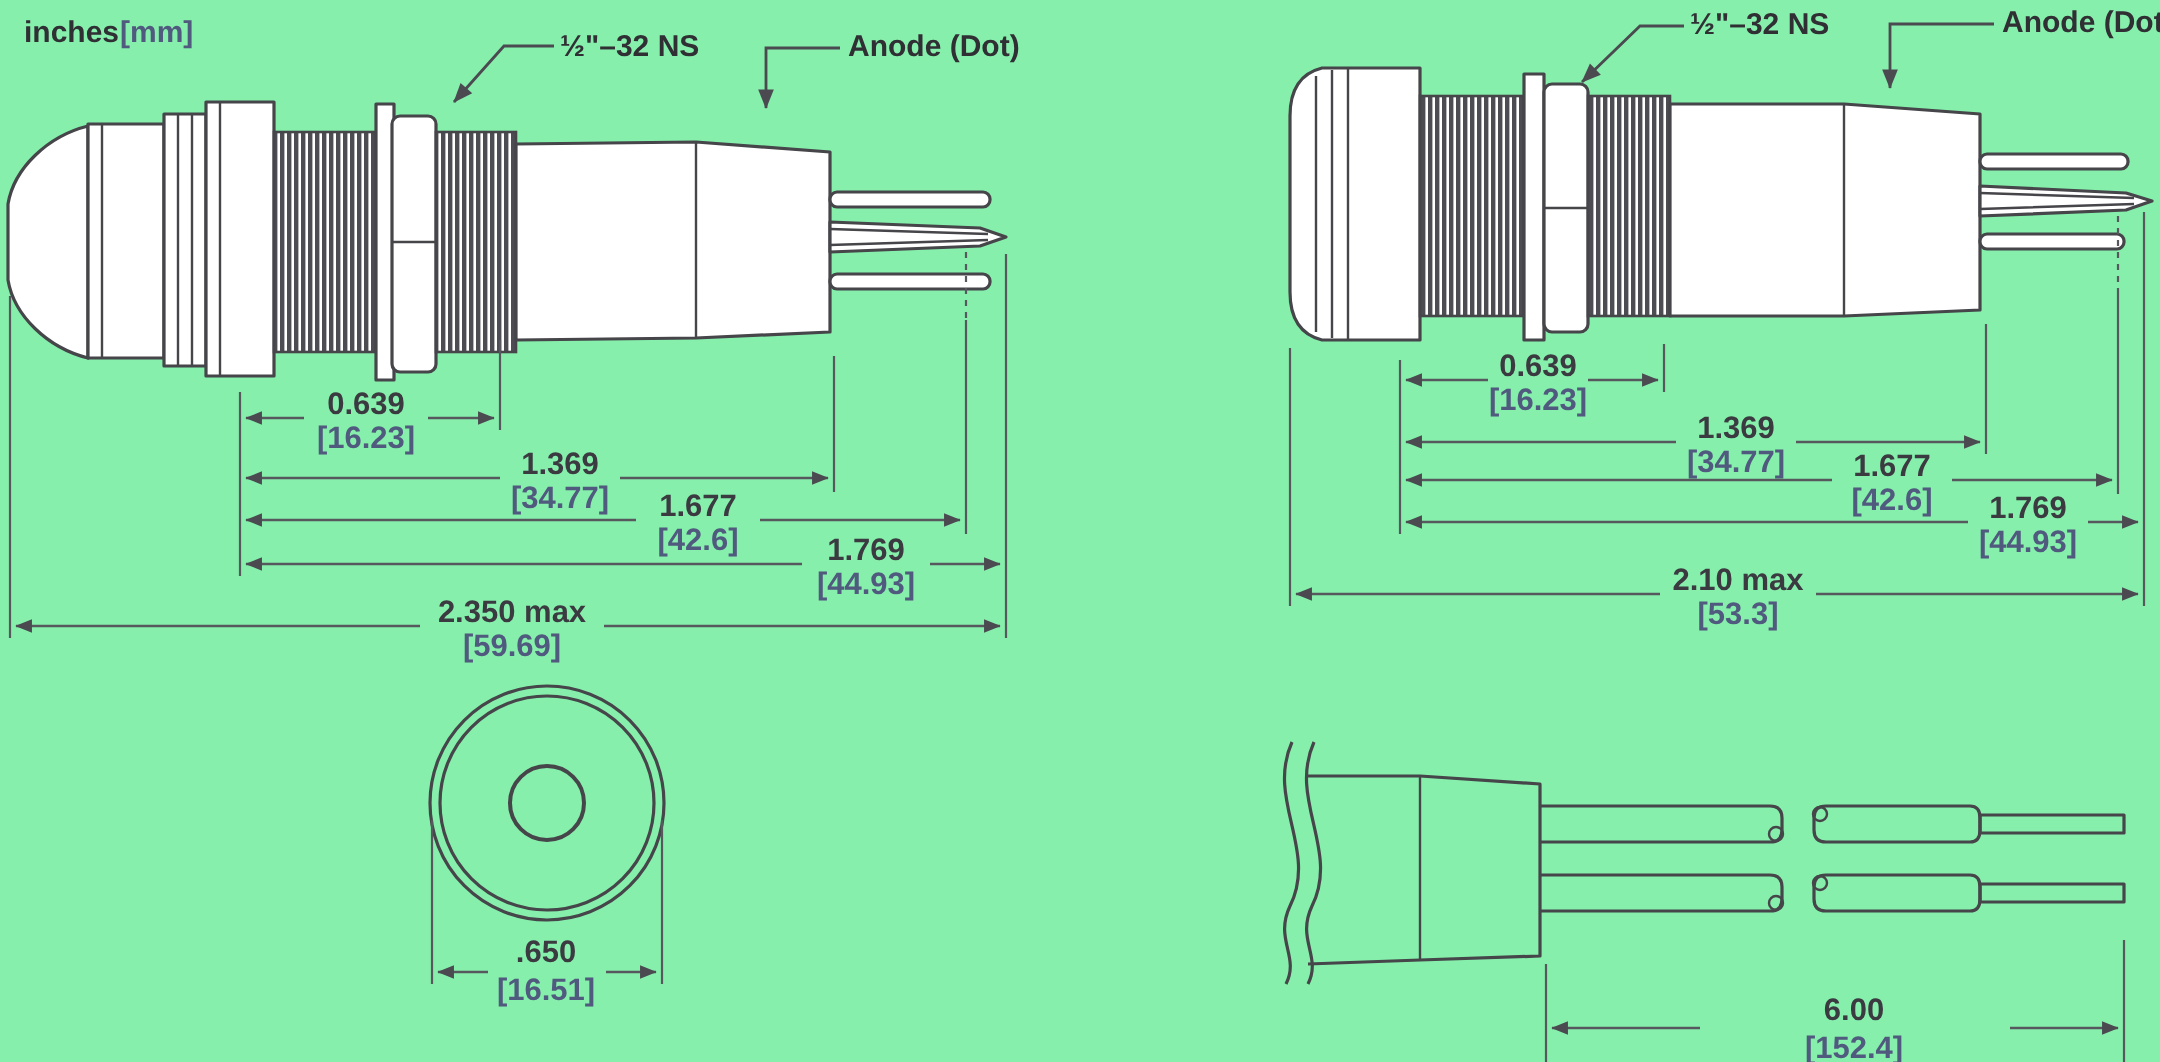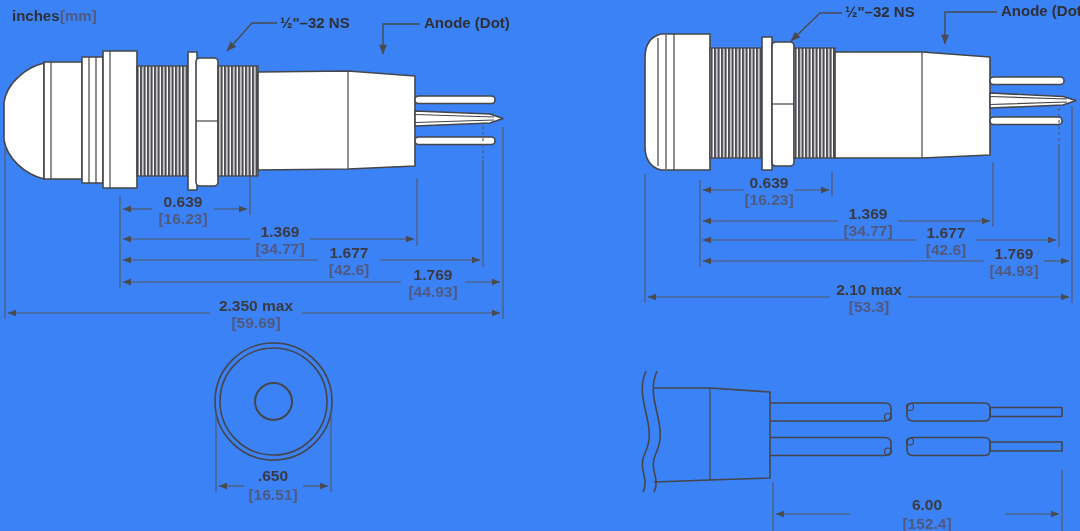--- a/index.html
+++ b/index.html
@@ -1,16 +1,16 @@
 <!DOCTYPE html>
 <html><head>
 <meta charset="utf-8">
 <style>
   html,body{margin:0;padding:0;background:#ffffff;}
-  .stage{position:relative;width:1080px;height:531px;background:#3b82f6;overflow:hidden;
+  .stage{position:relative;width:1080px;height:531px;background:#86efac;overflow:hidden;
          font-family:"Liberation Sans", sans-serif;}
   svg{display:block}
   .outline{fill:#ffffff;stroke:#45454a;stroke-width:1.6;stroke-linejoin:round;}
   .nofill{fill:none;stroke:#45454a;stroke-width:1.6;stroke-linejoin:round;}
   .inner{fill:none;stroke:#45454a;stroke-width:1.2;}
   .thr{fill:url(#thr);stroke:#45454a;stroke-width:1.3;}
   .dim{fill:none;stroke:#57575e;stroke-width:1.2;}
   .ext{fill:none;stroke:#57575e;stroke-width:1.1;}
   .dashed{stroke-dasharray:3,3;}
   .leader{fill:none;stroke:#4a4a50;stroke-width:1.4;}

